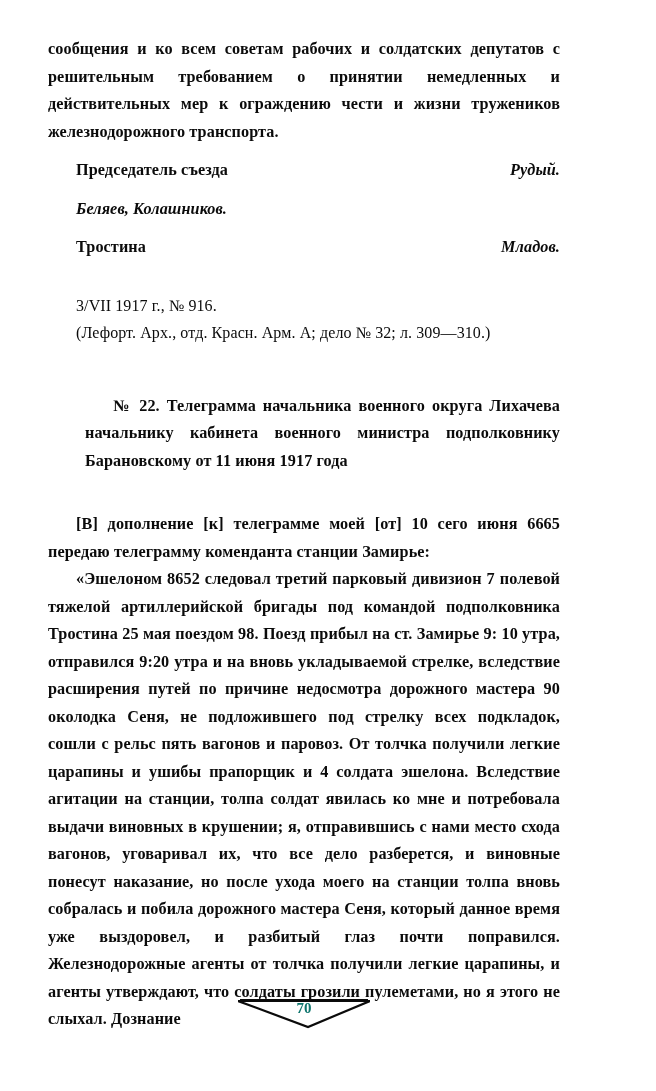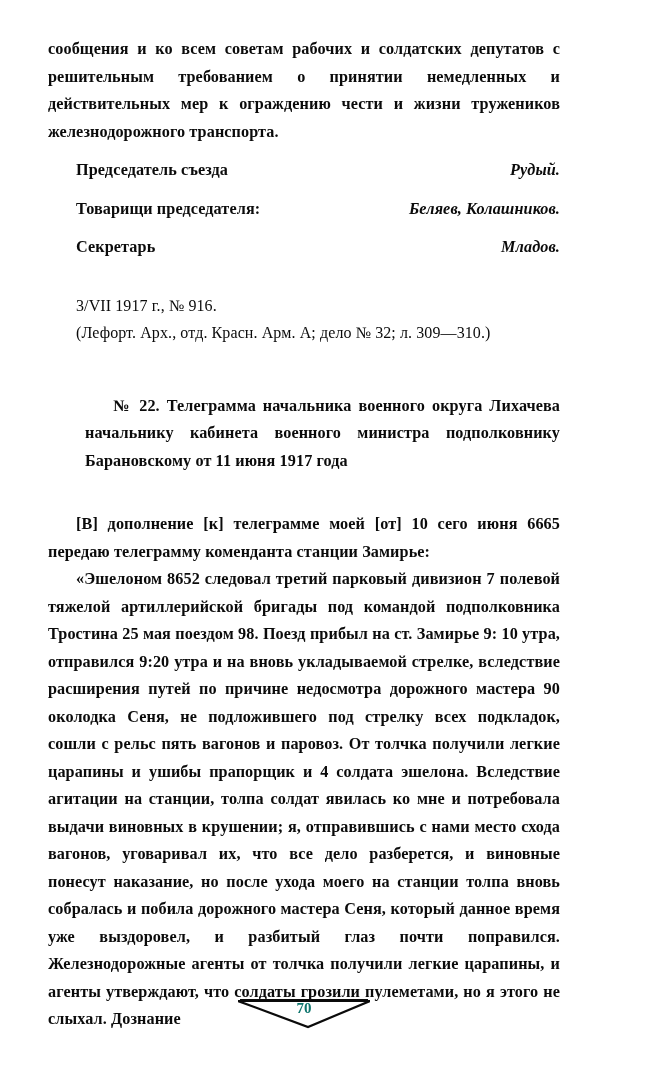--- a/index.html
+++ b/index.html
@@ -113,25 +113,24 @@
   <div class="body-text">
 
     <p class="para">сообщения и ко всем советам рабочих и солдатских депутатов с решительным требованием о принятии немедленных и действительных мер к ограждению чести и жизни тружеников железнодорожного транспорта.</p>
 
     <div class="sig-block">
       <div class="sig-row">
         <span class="sig-role">Председатель съезда</span>
         <span class="sig-name">Рудый.</span>
       </div>
       <div class="sig-row">
-        <span class="sig-role">Товарищи председателя:</span>
         <span class="sig-name">Беляев, Колашников.</span>
       </div>
       <div class="sig-row">
-        <span class="sig-role">Секретарь</span>
+        <span class="sig-role">Тростина</span>
         <span class="sig-name">Младов.</span>
       </div>
     </div>
 
     <div class="gap-lg"></div>
 
     <div class="ref-line">3/VII 1917 г., № 916.</div>
     <div class="ref-line">(Лефорт. Арх., отд. Красн. Арм. А; дело № 32; л. 309—310.)</div>
 
     <div class="gap-lg"></div>

